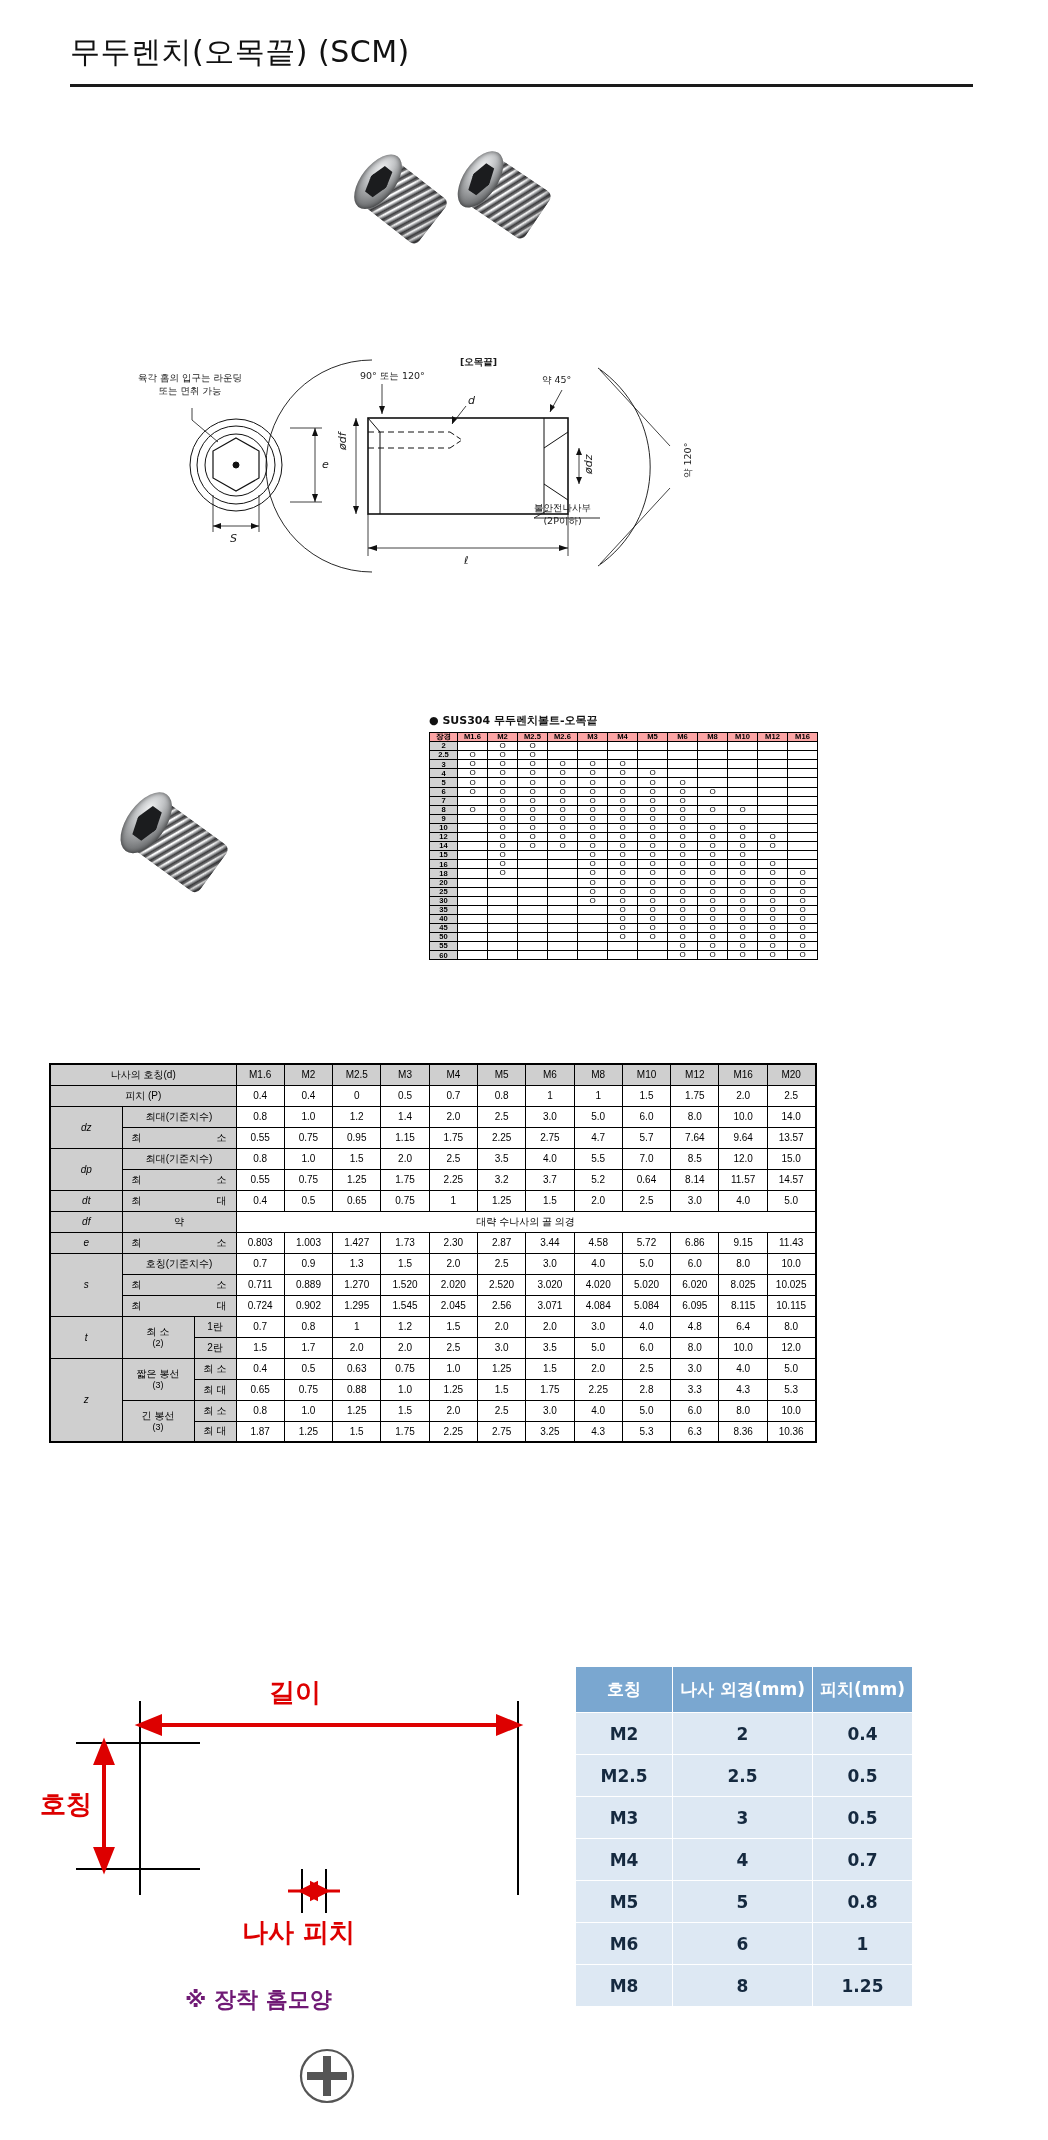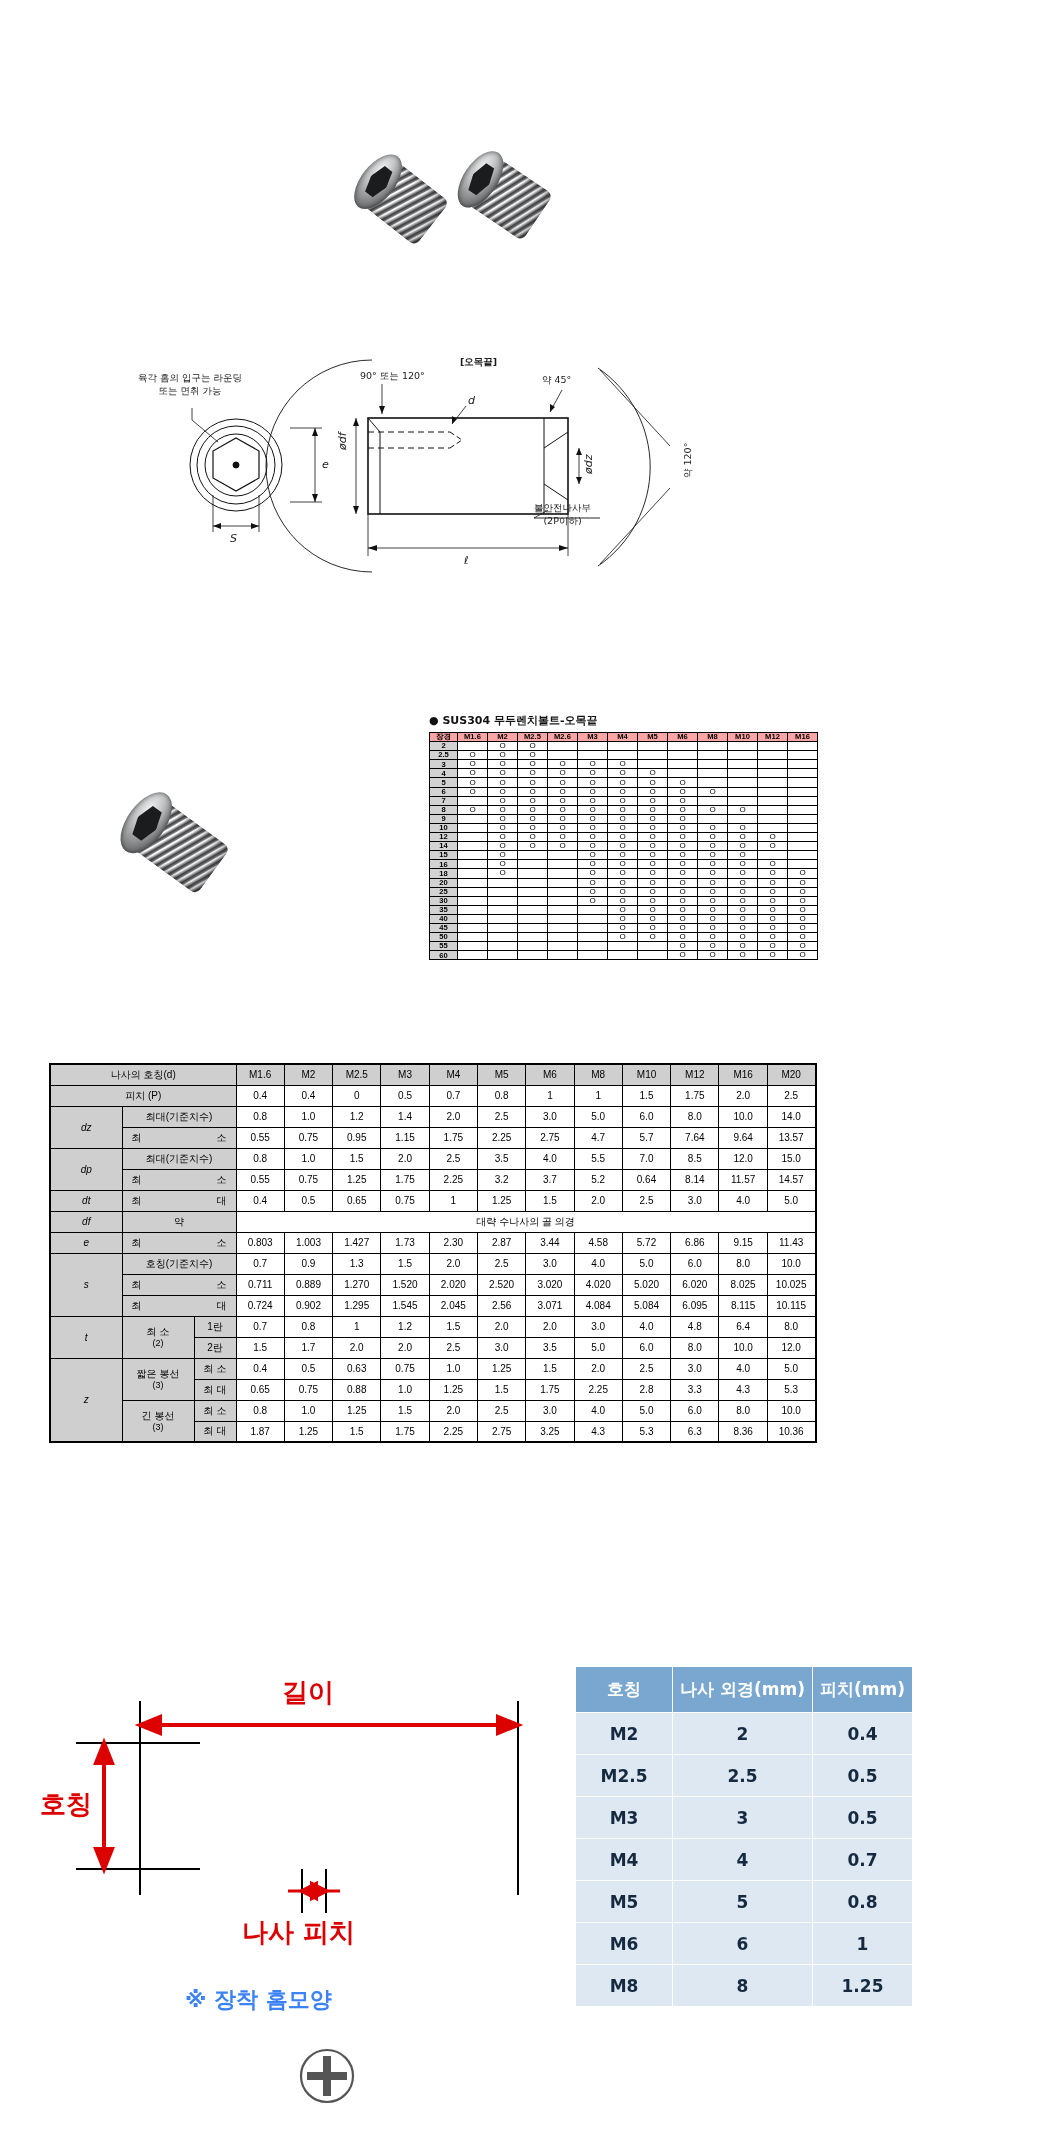--- a/index.html
+++ b/index.html
@@ -177,31 +177,35 @@
     border: 1px solid #ffffff;
     font-family: "DejaVu Sans", "Liberation Sans", sans-serif;
   }
   .bcol1 { width: 97px; }
   .bcol2 { width: 140px; }
   .bcol3 { width: 100px; }
 
   .groove-note {
     position: absolute;
     left: 185px; top: 1985px;
-    font-size: 22px; font-weight: 700; color: #3b82f6;
+    font-size: 22px; font-weight: 700; color: #701a75;
     white-space: nowrap;
     font-family: "DejaVu Sans", "Liberation Sans", sans-serif;
   }
   .phillips-wrap { position: absolute; left: 297px; top: 2046px; width: 60px; height: 60px; }
 </style>
 </head>
 <body>
 
 <div id="page">
 
+  <div class="header-wrap">
+    <div class="page-title">무두렌치(오목끝) (SCM)</div>
+    <div class="title-rule"></div>
+  </div>
 
   <div class="photo-pair">
 
     <div class="screw-img" style="left:0;top:6px;width:96px;height:100px;transform:rotate(38deg);">
       <div class="screw-body" style="left:8px;top:18px;width:78px;height:56px;"></div>
       <div class="screw-face" style="left:0px;top:14px;width:34px;height:64px;"></div>
       <div class="hex-hole" style="left:8px;top:28px;width:19px;height:35px;"></div>
     </div>
 
     <div class="screw-img" style="left:104px;top:2px;width:96px;height:100px;transform:rotate(34deg);">
@@ -1028,21 +1032,21 @@
         <line x1="104" y1="106" x2="104" y2="216"></line>
         <polygon points="104,98 96,118 112,118"></polygon>
         <polygon points="104,224 96,204 112,204"></polygon>
 
         <line x1="288" y1="246" x2="340" y2="246" stroke-width="3"></line>
         <polygon points="302,246 316,239 316,253"></polygon>
         <polygon points="326,246 312,239 312,253"></polygon>
       </g>
     </svg>
 
-    <div class="annot" style="left:282px;top:30px;font-size:26px;">길이</div>
+    <div class="annot" style="left:269px;top:30px;font-size:26px;">길이</div>
     <div class="annot" style="left:40px;top:142px;font-size:26px;">호칭</div>
     <div class="annot" style="left:242px;top:270px;font-size:26px;">나사 피치</div>
   </div>
 
   <div class="blue-wrap">
     <table class="blue">
       <colgroup>
           <col class="bcol1">
           <col class="bcol2">
           <col class="bcol3">

